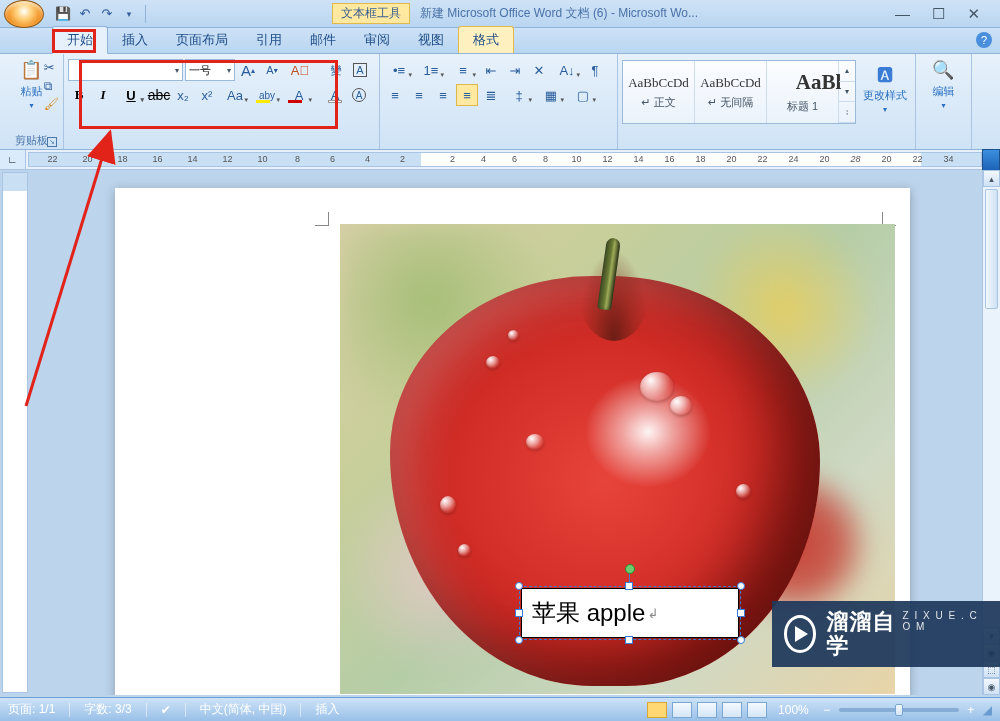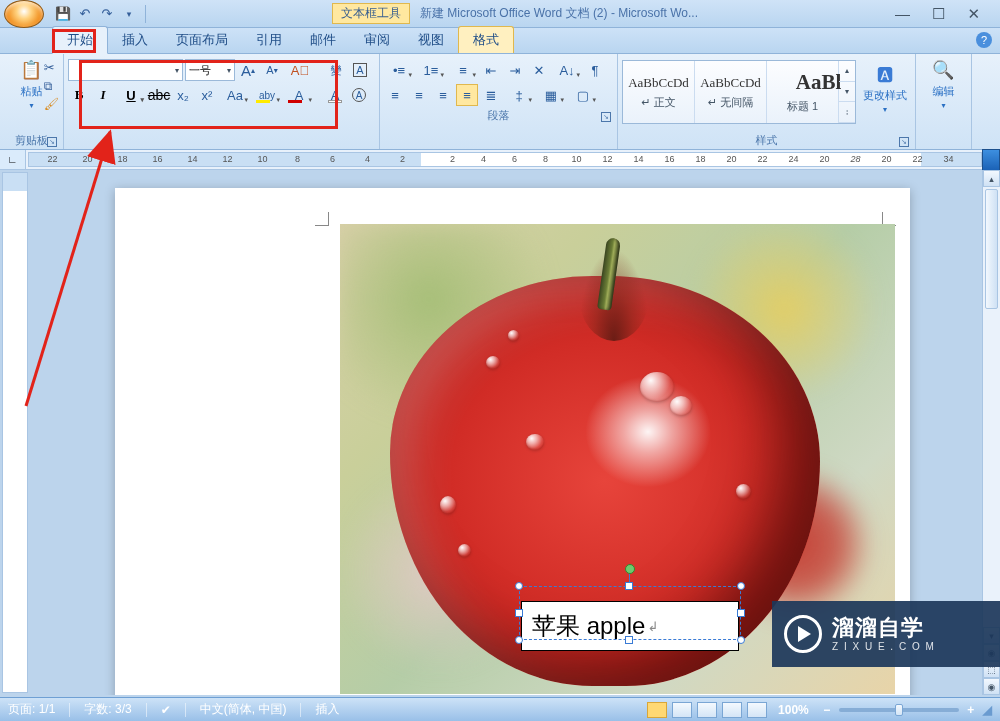--- a/index.html
+++ b/index.html
@@ -110,55 +110,55 @@
   .textbox { position:absolute; left:405px; top:570px; width:218px; height:50px; background:#fff; border:1px solid #000; display:flex; align-items:center; padding:0 10px; font-size:24px;}
   .sel-handle { position:absolute; width:8px; height:8px; background:#fff; border:1px solid #3a7bd5; border-radius:50%;}
   .sel-handle.sq { border-radius:0;}
   .sel-dash { position:absolute; border:1px dashed #3a7bd5;}
   .rot { position:absolute; width:10px; height:10px; background:#6eca6e; border:1px solid #2d8a2d; border-radius:50%;}
 
   
   .wm { position:absolute; right:0; bottom:54px; width:228px; height:66px; background:rgba(28,55,90,.92); display:flex; align-items:center; gap:10px; padding:0 12px; color:#fff;}
   .wm .play { width:38px; height:38px; border:3px solid #fff; border-radius:50%; display:flex; align-items:center; justify-content:center;}
   .wm .play::before { content:""; border-left:13px solid #fff; border-top:8px solid transparent; border-bottom:8px solid transparent; margin-left:3px;}
-  .wm .txt { display:flex; flex-direction:column; line-height:1.1;}
+  .wm .txt { display:flex; flex-direction:row; line-height:1.1;}
   .wm .cn { font-size:22px; font-weight:bold; letter-spacing:1px;}
   .wm .en { font-size:10px; letter-spacing:1.5px; opacity:.85;}
 
   
   .vscroll { width:18px; background:#dce9f7; border-left:1px solid #a9c5e3; display:flex; flex-direction:column;}
   .vscroll .btn, .hscroll .btn { height:17px; display:flex; align-items:center; justify-content:center; font-size:9px; color:#456; background:linear-gradient(#f2f8fe,#cfe1f4); border:1px solid #a9c5e3;}
   .vscroll .track { flex:1; background:#eaf2fb; position:relative;}
   .vscroll .thumb { position:absolute; left:2px; right:2px; top:2px; height:120px; background:linear-gradient(90deg,#f2f8fe,#cfe1f4); border:1px solid #a9c5e3; border-radius:2px;}
 
   
   .status { position:absolute; left:0; right:0; bottom:0; height:24px; background:linear-gradient(#cde2f7,#99c0e8); border-top:1px solid #6fa0d4; display:flex; align-items:center; font-size:12px; color:#fff; gap:14px; padding:0 8px;}
   .status .sep2 { width:1px; height:14px; background:rgba(255,255,255,.5);}
-  .status .right { margin-left:auto; display:flex; align-items:center; gap:5px;font-weight:bold;}
+  .status .right { margin-left:auto; display:flex; align-items:center; gap:5px;}
   .viewbtn { width:20px; height:16px; background:linear-gradient(#f4f9fe,#d4e5f6); border:1px solid #7aa6d4;}
   .viewbtn.active { background:#ffd873; border-color:#d9a638;}
   .zoom-track { width:120px; height:4px; background:#86add6; position:relative; border-radius:2px;}
   .zoom-thumb { position:absolute; left:50%; top:-4px; width:8px; height:12px; background:linear-gradient(#f4f9fe,#d4e5f6); border:1px solid #7aa6d4; border-radius:2px; transform:translateX(-50%);}
   .blue-slab { position:absolute; right:0; top:149px; width:18px; height:22px; background:linear-gradient(#3d8fe0,#1b62b6); border:1px solid #1b4f8c;}
 </style>
 </head>
 <body>
 
 <div class="titlebar">
   <div class="office-btn"></div>
   <div class="qat">
     <span class="q">💾</span>
     <span class="q">↶</span>
     <span class="q">↷</span>
     <span class="q" style="font-size:9px;">▾</span>
     <span class="sep"></span>
   </div>
   <div class="title-texts">
     <span class="tool-tab">文本框工具</span>
-    <span class="doc-title">新建 Microsoft Office Word 文档 (2) - Microsoft Wo...</span>
+    <span class="doc-title">新建 Microsoft Office Word 文档 (6) - Microsoft Wo...</span>
   </div>
   <div class="winbtns">
     <span>—</span>
     <span>☐</span>
     <span>✕</span>
   </div>
 </div>
 
 <div class="tabs">
   <div class="tab active">开始</div>
@@ -272,21 +272,20 @@
         <div class="ib">≡</div>
         <div class="ib">≡</div>
         <div class="ib">≡</div>
         <div class="ib" style="background:#ffe8a0;border-color:#e0b84e;">≡</div>
         <div class="ib">≣</div>
         <div class="ib split">‡<span class="dd">▾</span></div>
         <div class="ib split">▦<span class="dd">▾</span></div>
         <div class="ib split">▢<span class="dd">▾</span></div>
       </div>
     </div>
-    <div class="group-label"><span>段落</span><span class="launcher">↘</span></div>
   </div>
 
   <div class="group" style="width:298px;">
     <div class="group-body">
       <div class="style-box">
         <div class="style-item">
             <span class="prev">AaBbCcDd</span>
             <span class="cap">↵ 正文</span>
           </div>
         <div class="style-item">
@@ -302,21 +301,20 @@
             <div>▾</div>
             <div>⁞</div>
           </div>
       </div>
       <div class="vbtn" style="margin-top:4px;">
         <div class="iconbox" style="color:#3a7bd5;">🅰</div>
         <span>更改样式</span>
         <span style="font-size:8px;">▾</span>
       </div>
     </div>
-    <div class="group-label"><span>样式</span><span class="launcher">↘</span></div>
   </div>
 
   <div class="group" style="width:56px;">
     <div class="group-body" style="justify-content:center;">
       <div class="vbtn">
         <div class="iconbox" style="color:#3a7bd5;">🔍</div>
         <span>编辑</span>
         <span style="font-size:8px;">▾</span>
       </div>
     </div>
@@ -404,21 +402,21 @@
         <div class="thumb"></div>
       </div>
     <div class="btn">▾</div>
     <div class="btn">◉</div>
     <div class="btn">⬚</div>
     <div class="btn">◉</div>
   </div>
 </div>
 
 <div style="position:absolute; left:494px; top:748px;"></div>
-<div class="textbox" style="position:absolute; left:521px; top:601px;">
+<div class="textbox" style="position:absolute; left:521px; top:588px;">
   <span>苹果 apple</span>
   <span style="font-size:13px;color:#888;margin-left:2px;">↲</span>
 </div>
 
 <div class="sel-dash" style="left:519px; top:586px; width:222px; height:54px;"></div>
 <div class="rot" style="left:625px; top:564px;"></div>
 <div style="position:absolute; left:629px; top:574px; width:1px; height:12px; background:#3a7bd5;"></div>
 <div class="sel-handle" style="left:515px; top:582px;"></div>
 <div class="sel-handle sq" style="left:625px; top:582px;"></div>
 <div class="sel-handle" style="left:737px; top:582px;"></div>

